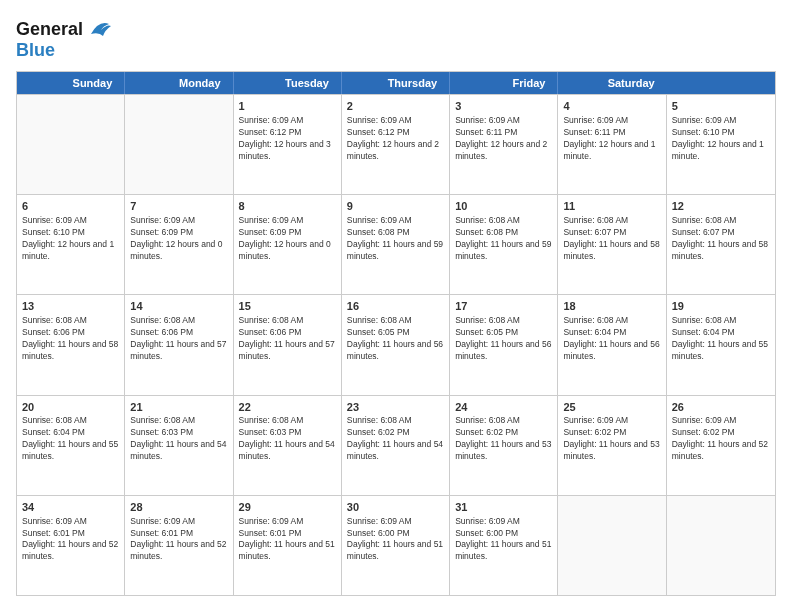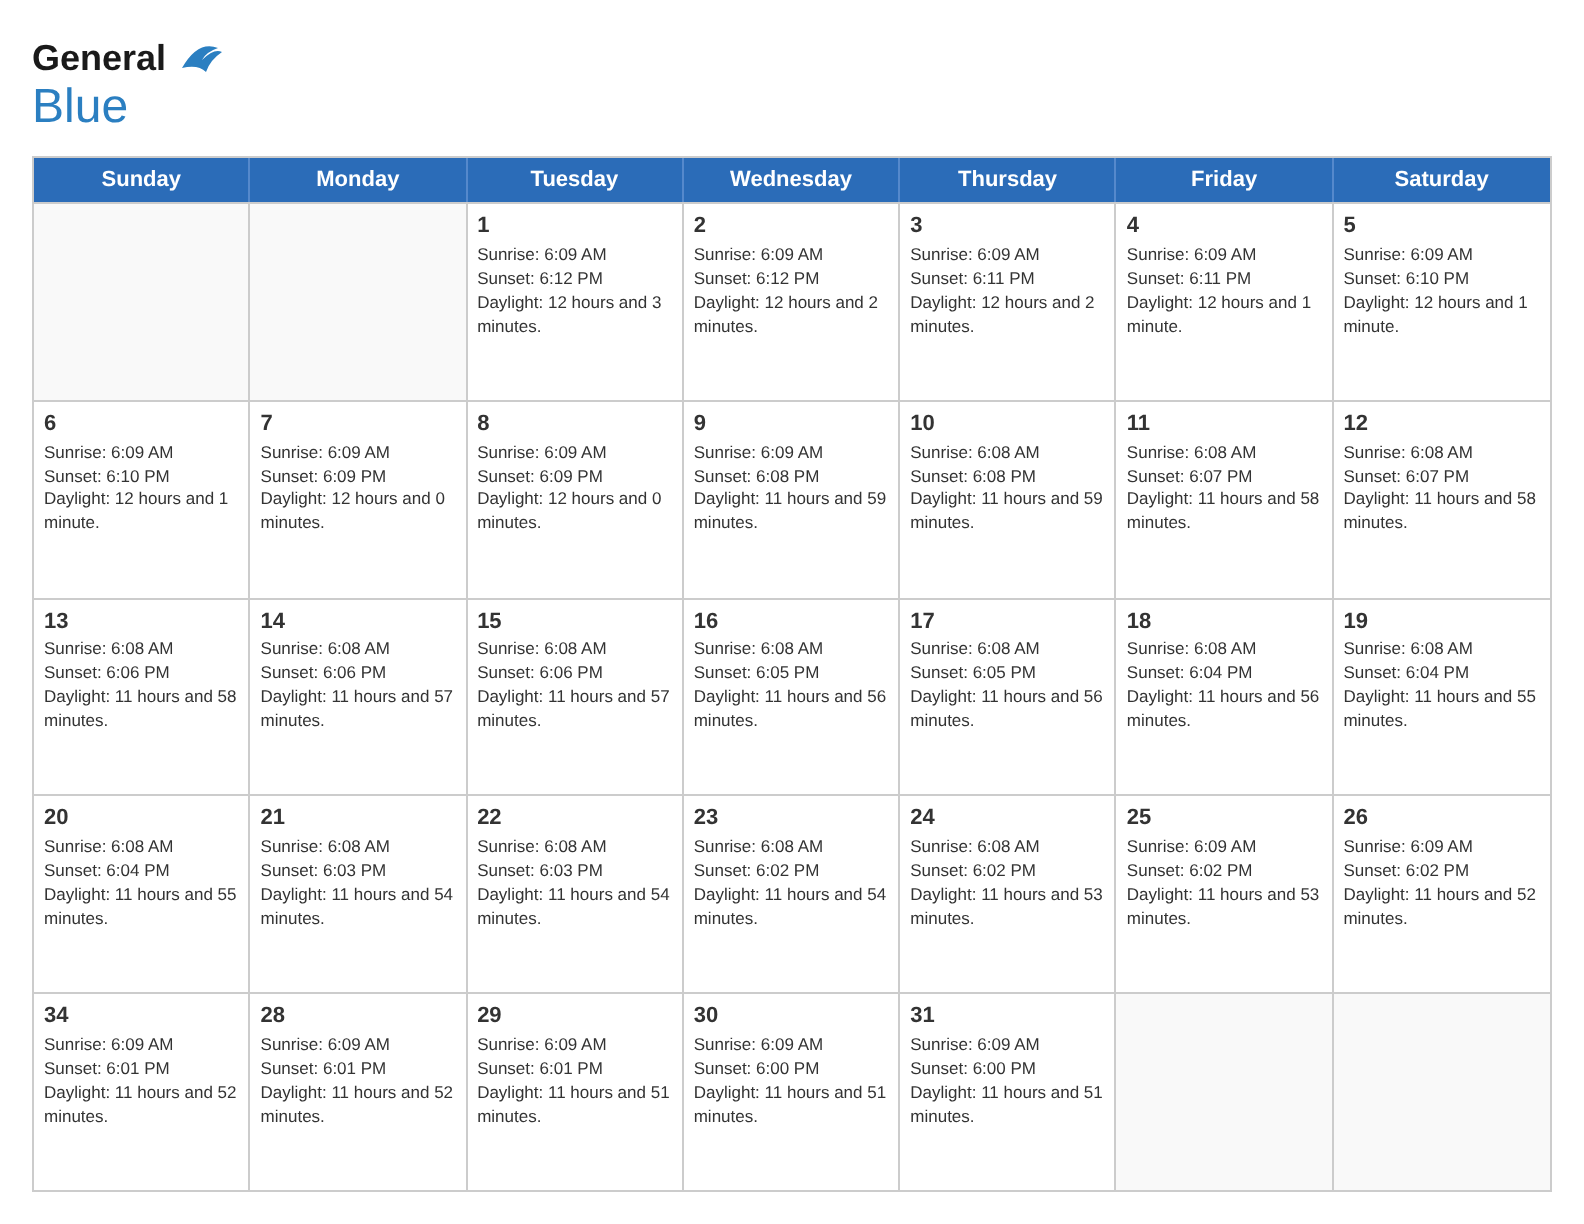--- a/index.html
+++ b/index.html
@@ -61,23 +61,23 @@
     }
     .cal-header {
       display: grid;
       grid-template-columns: repeat(7, 1fr);
       background: #2b6cb8;
     }
     .cal-header-cell {
       color: #fff;
       font-size: 11px;
       font-weight: bold;
-      padding: 5px 0;
+      padding: 5px 12px;
       border-right: 1px solid #5589cc;
-      text-align: center;
+      text-align: right;
     }
     .cal-header-cell:last-child { border-right: none; }
     .cal-body {
       flex: 1;
       display: flex;
       flex-direction: column;
     }
     .cal-row {
       flex: 1;
       display: grid;
@@ -114,35 +114,34 @@
   <div class="header">
     <div class="logo">
       <div>
         <div style="display:flex;align-items:center;">
           <span class="logo-text">
             <span style="color:#1a1a1a;">General</span><svg class="logo-icon" viewBox="0 0 28 28" style="display:inline-block;vertical-align:middle;margin-left:2px;">
                 <path d="M6 18 Q14 4 24 8 Q18 10 16 14 Q22 8 26 10 Q20 14 18 20 Q14 16 6 18Z" fill="#2b7fc1"></path>
               </svg>
           </span>
         </div>
-        <div style="font-size:24px;font-weight:normal;color:#2b7fc1;margin-top:-4px;">Blue</div>
+        <div style="font-size:18px;font-weight:bold;color:#2b7fc1;margin-top:-4px;">Blue</div>
       </div>
     </div>
     <div class="title-block">
       <div class="month-title"></div>
       <div class="location"></div>
     </div>
   </div>
 
   <div class="calendar">
     <div class="cal-header">
     <div class="cal-header-cell">Sunday</div>
         <div class="cal-header-cell">Monday</div>
         <div class="cal-header-cell">Tuesday</div>
-        <div class="cal-header-cell">Wednesday</div>
         <div class="cal-header-cell">Thursday</div>
         <div class="cal-header-cell">Friday</div>
         <div class="cal-header-cell">Saturday</div>
       </div>
     <div class="cal-body">
     <div class="cal-row">
           <div class="cal-cell empty"></div>
           <div class="cal-cell empty"></div>
           <div class="cal-cell">
             <span class="day-num">1</span>

